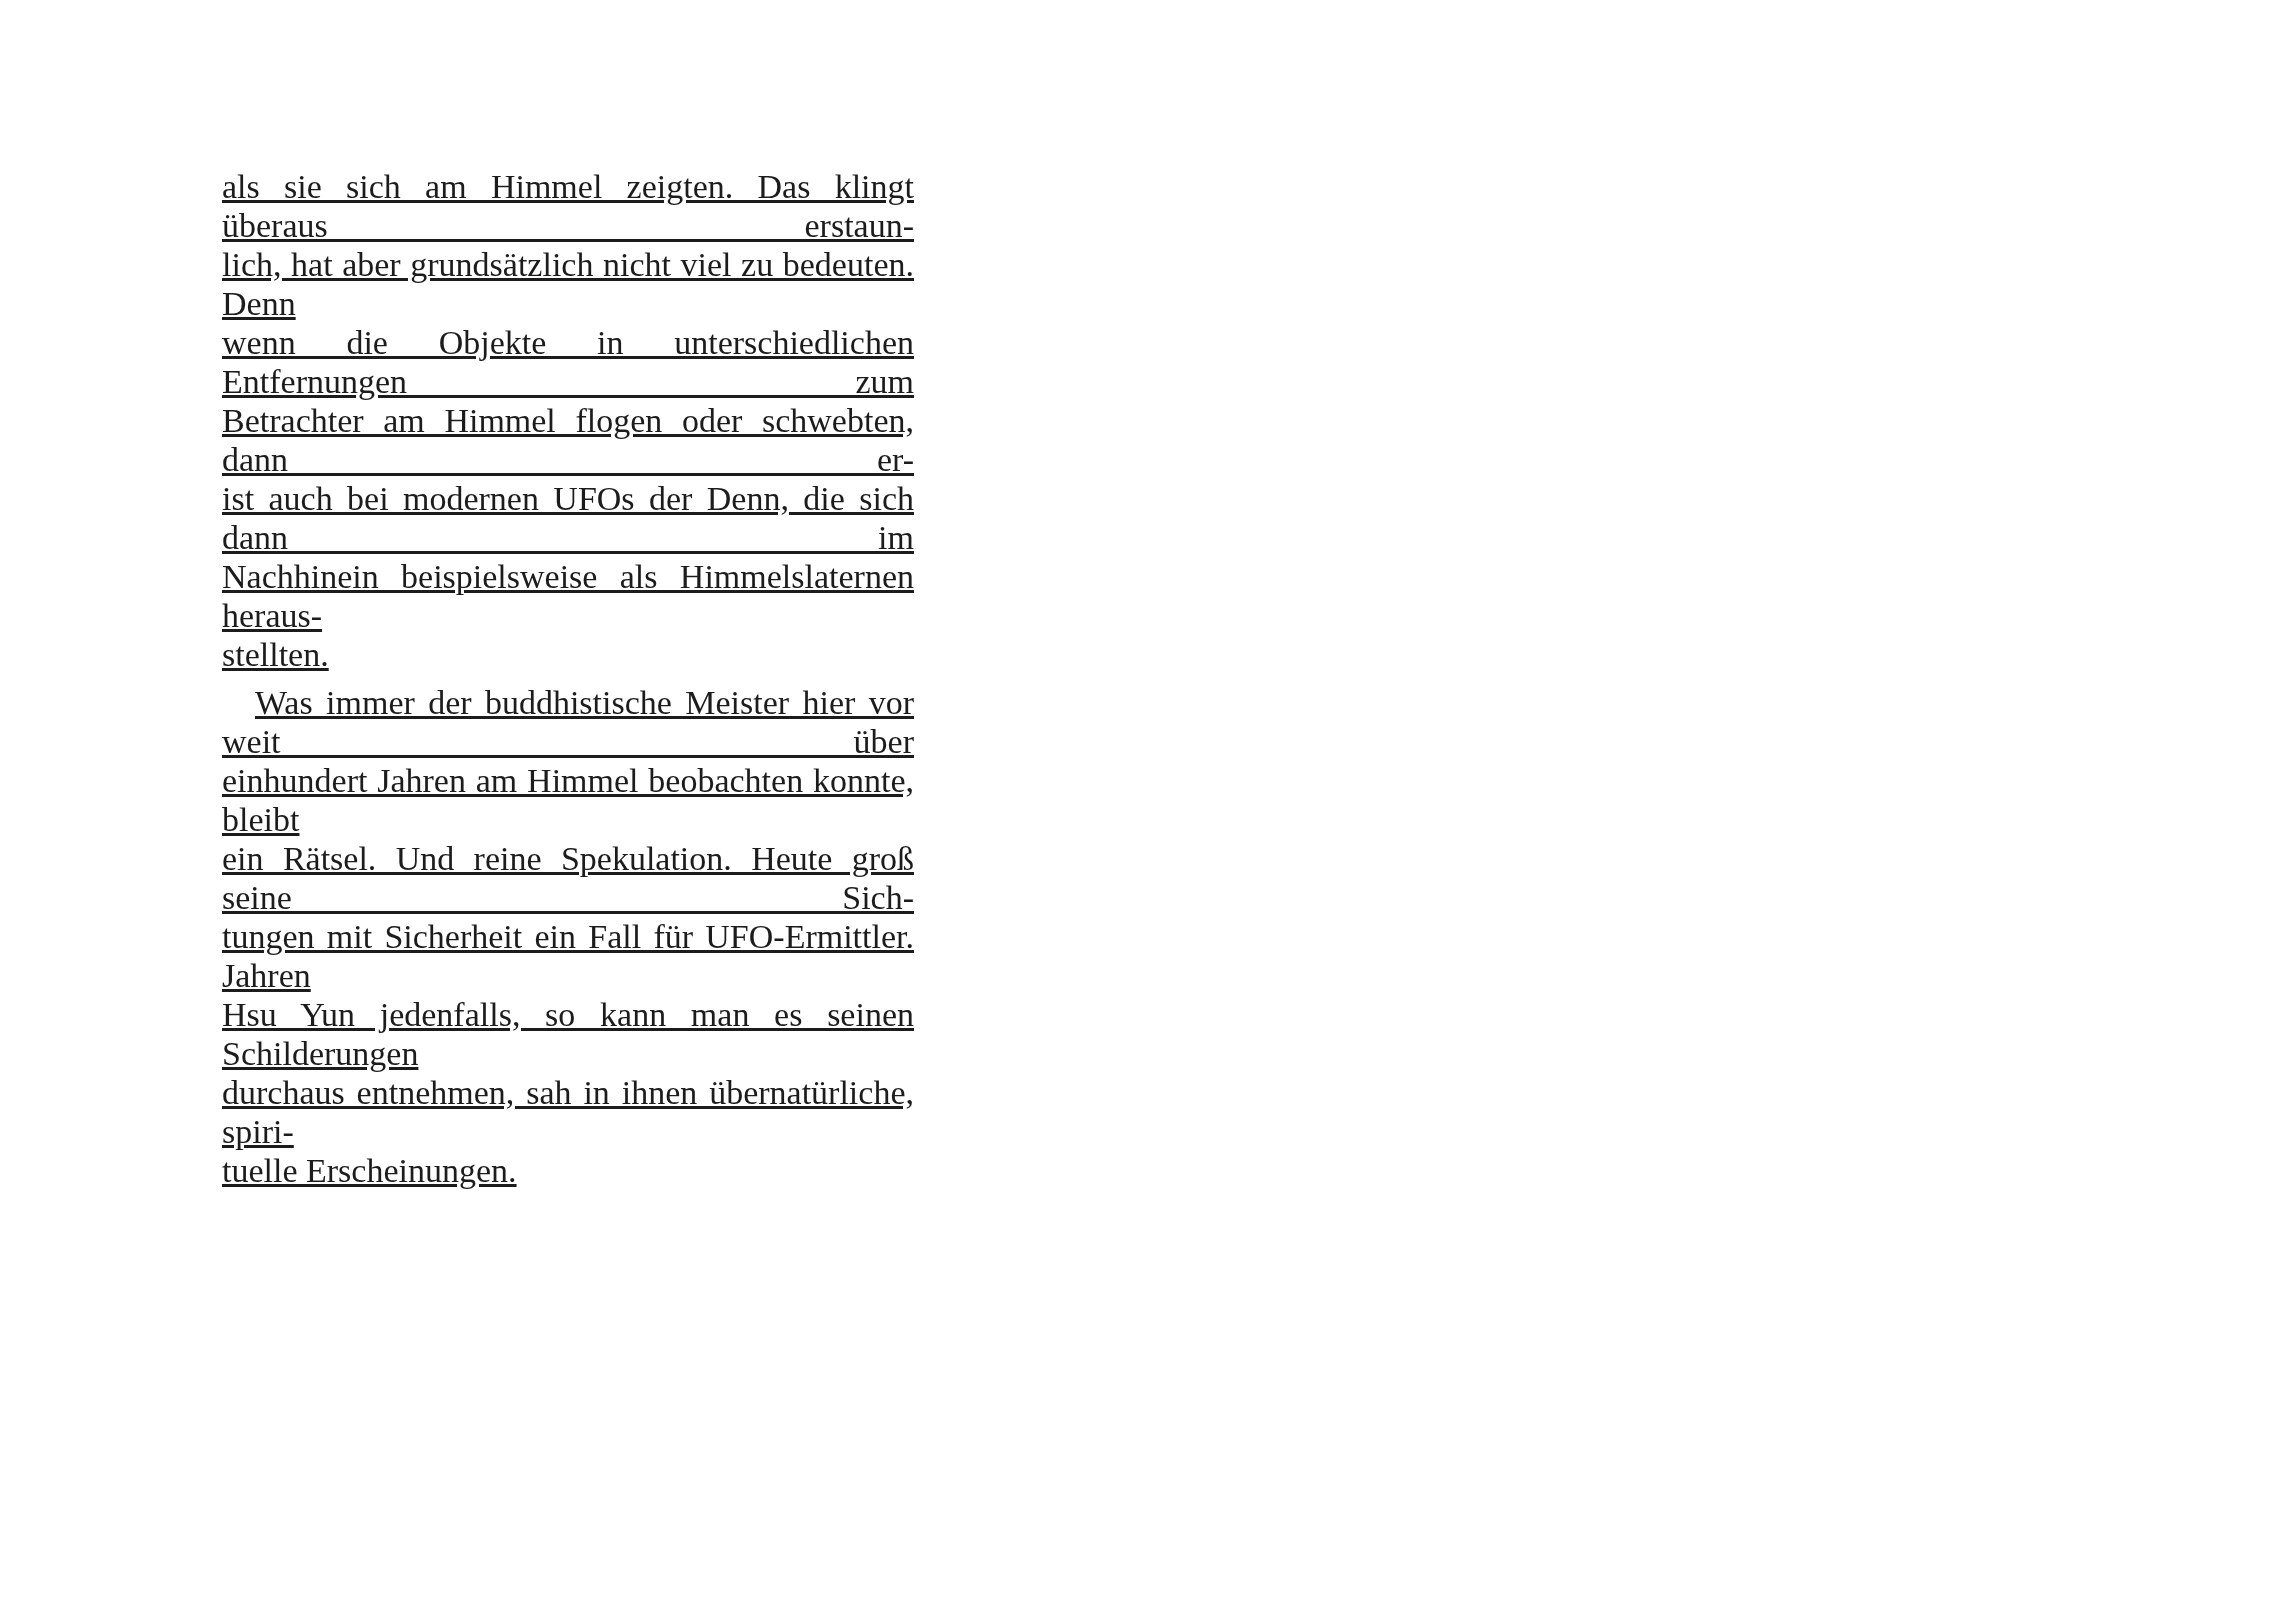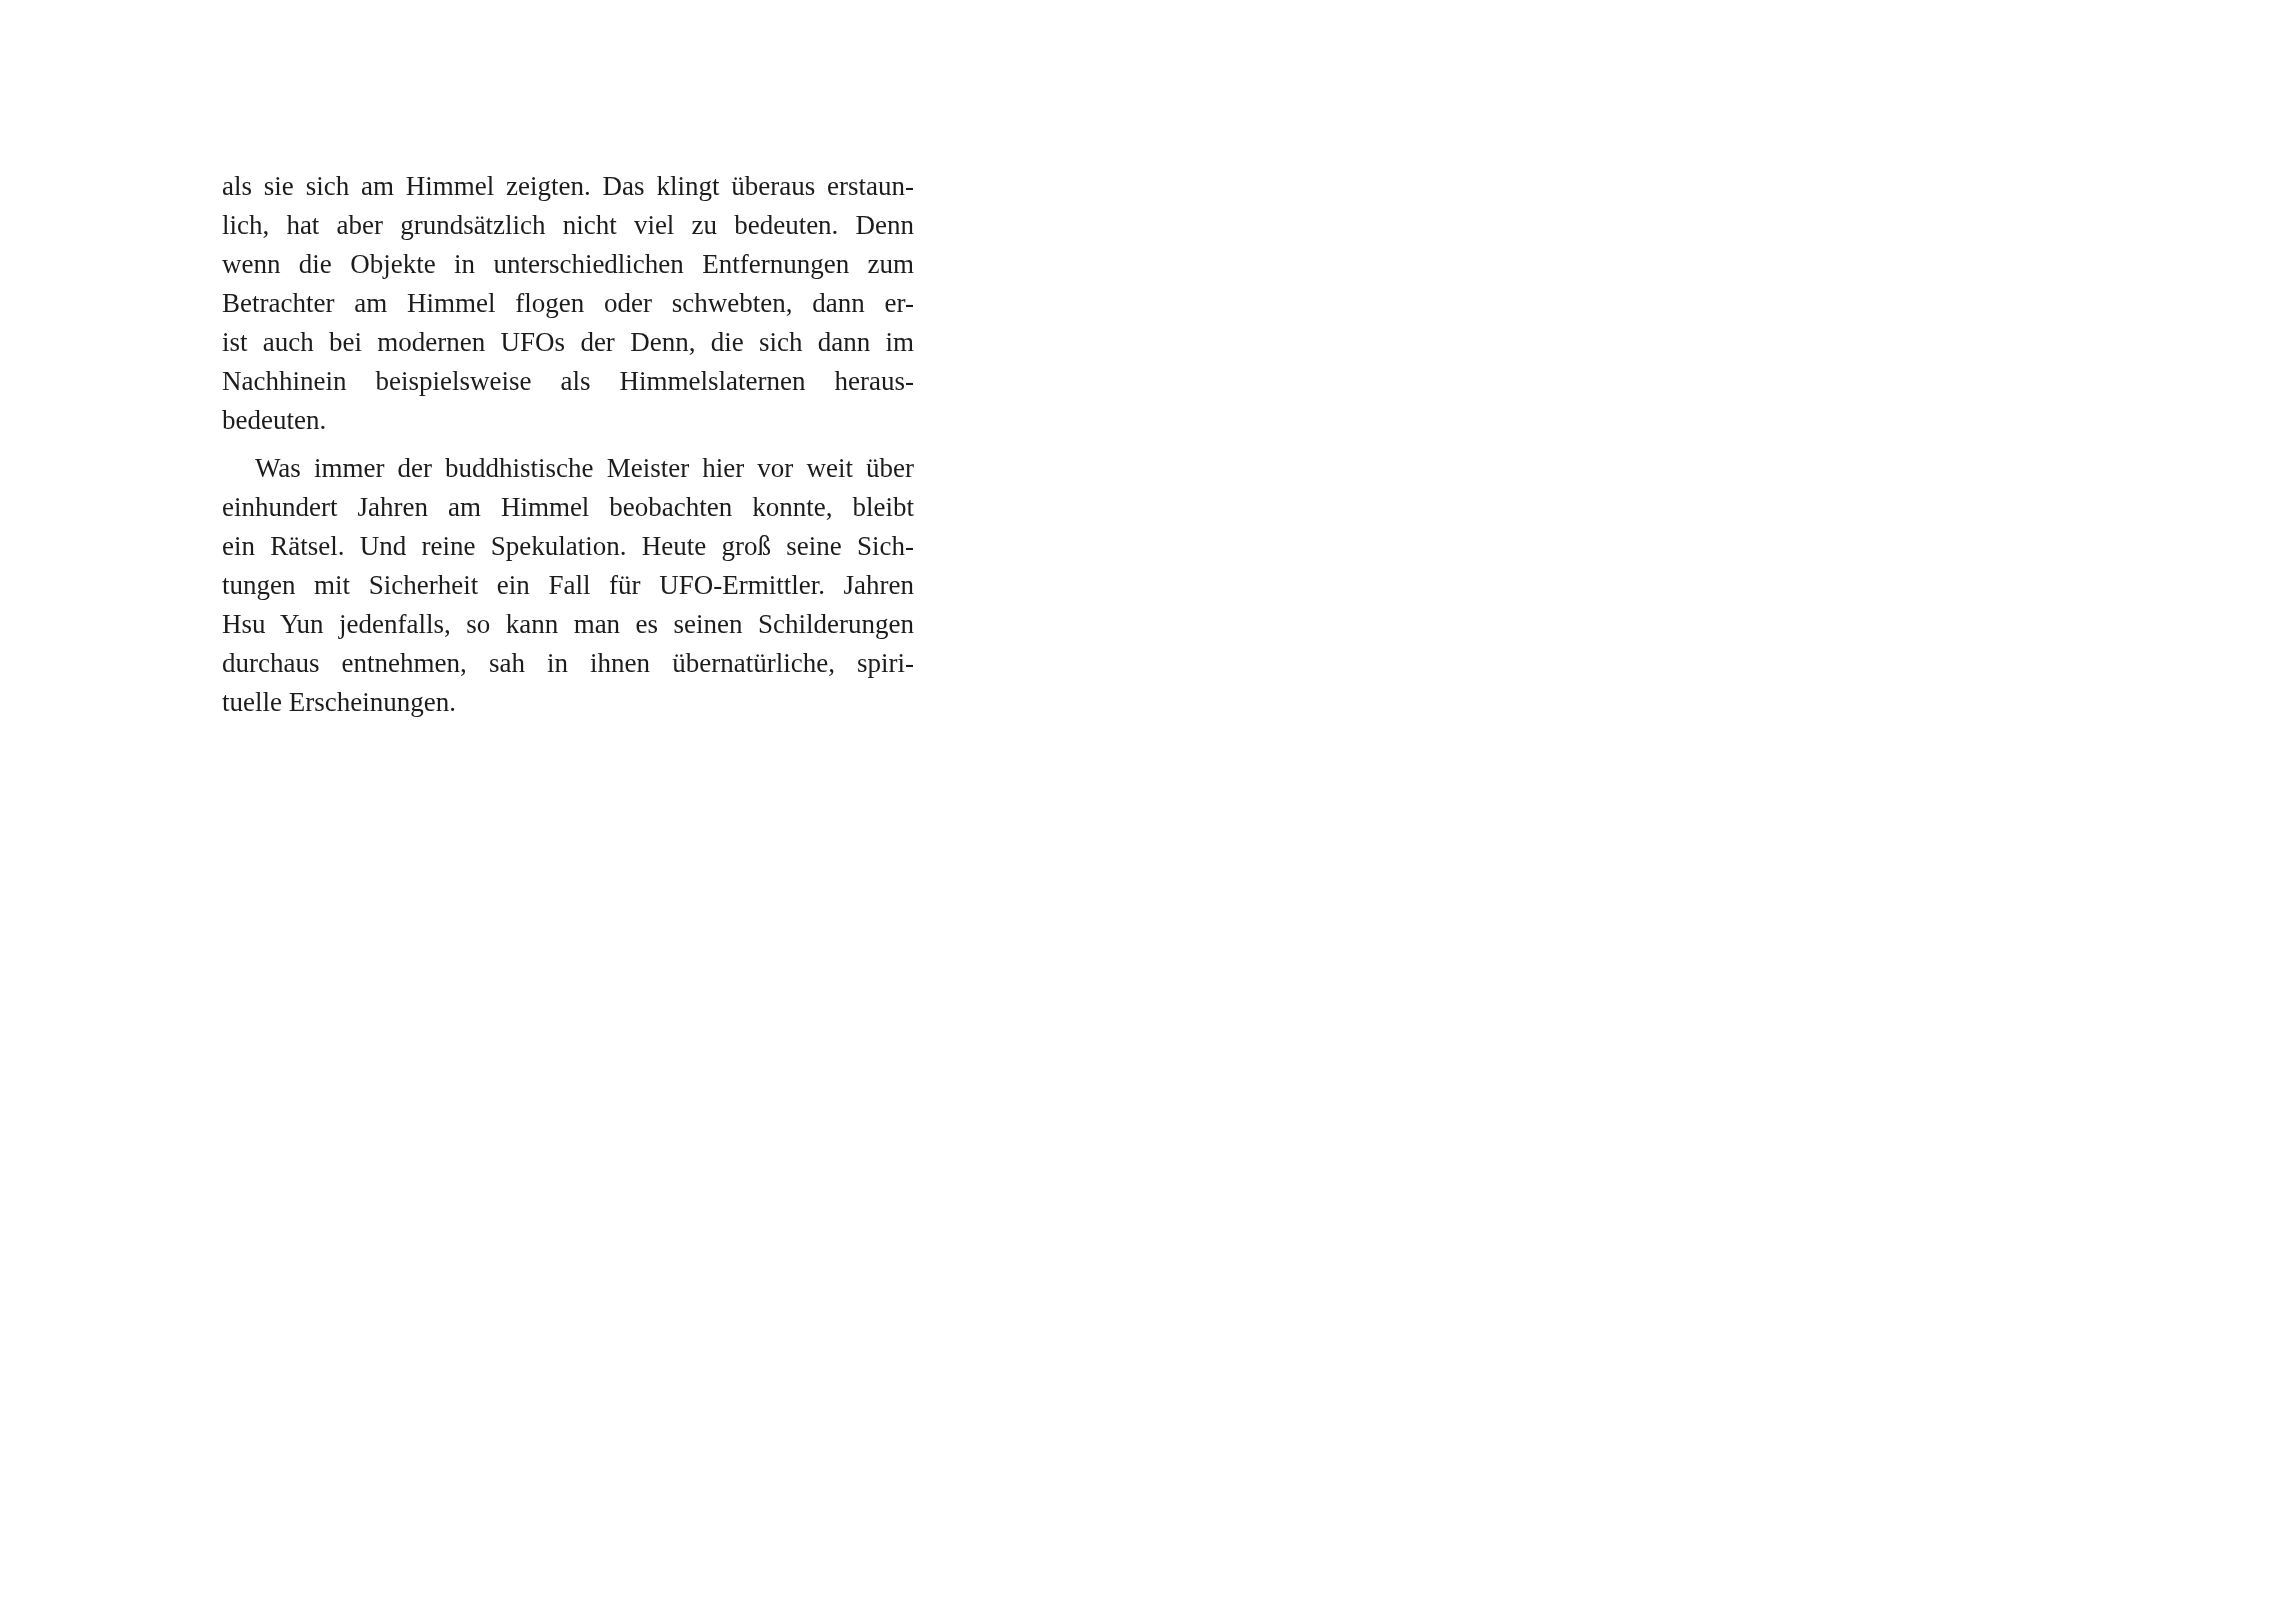--- a/index.html
+++ b/index.html
@@ -12,22 +12,23 @@
     color: #1c1c1c;
     overflow: hidden;
   }
   .spread { position: absolute; inset: 0; background: #ffffff; }
   .page { position: absolute; top: 0; height: 1621px; }
   .page-left  { left: 0;     width: 1146px; }
   .page-right { left: 1146px; width: 1147px; }
 
   .textblock {
     position: absolute;
-    font-size: 27px;
+    font-size: 34px;
     line-height: 39px;
+    text-decoration: underline;
   }
   .textblock-left  { left: 222px;  top: 167px; width: 692px; }
 
   .para { display: block; }
   .line {
     text-align: justify;
     text-align-last: justify;
     white-space: normal;
   }
   .line.last { text-align-last: left; }
@@ -50,21 +51,21 @@
 
   <section class="page page-left">
     <div class="textblock textblock-left">
         <div class="para">
           <div class="line">als sie sich am Himmel zeigten. Das klingt überaus erstaun-</div>
           <div class="line">lich, hat aber grundsätzlich nicht viel zu bedeuten. Denn</div>
           <div class="line">wenn die Objekte in unterschiedlichen Entfernungen zum</div>
           <div class="line">Betrachter am Himmel flogen oder schwebten, dann er-</div>
           <div class="line">ist auch bei modernen UFOs der Denn, die sich dann im</div>
           <div class="line">Nachhinein beispielsweise als Himmelslaternen heraus-</div>
-          <div class="line last">bedeuten.</div>
+          <div class="line last">stellten.</div>
         </div>
         <div class="para indent">
           <div class="line">Was immer der buddhistische Meister hier vor weit über</div>
           <div class="line">einhundert Jahren am Himmel beobachten konnte, bleibt</div>
           <div class="line">ein Rätsel. Und reine Spekulation. Heute groß seine Sich-</div>
           <div class="line">tungen mit Sicherheit ein Fall für UFO-Ermittler. Jahren</div>
           <div class="line">Hsu Yun jedenfalls, so kann man es seinen Schilderungen</div>
           <div class="line">durchaus entnehmen, sah in ihnen übernatürliche, spiri-</div>
           <div class="line last">tuelle Erscheinungen.</div>
         </div>

